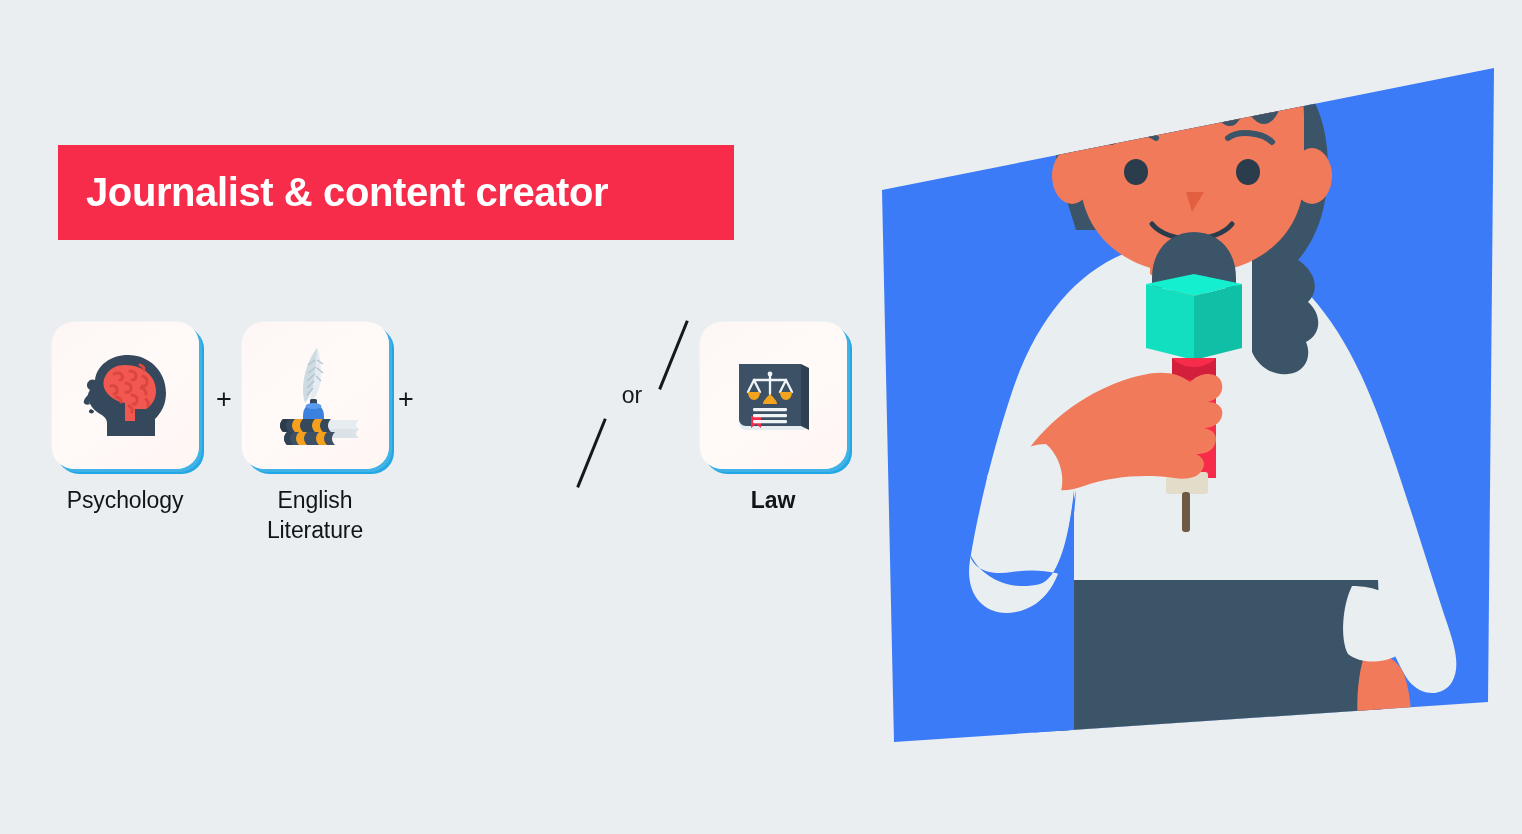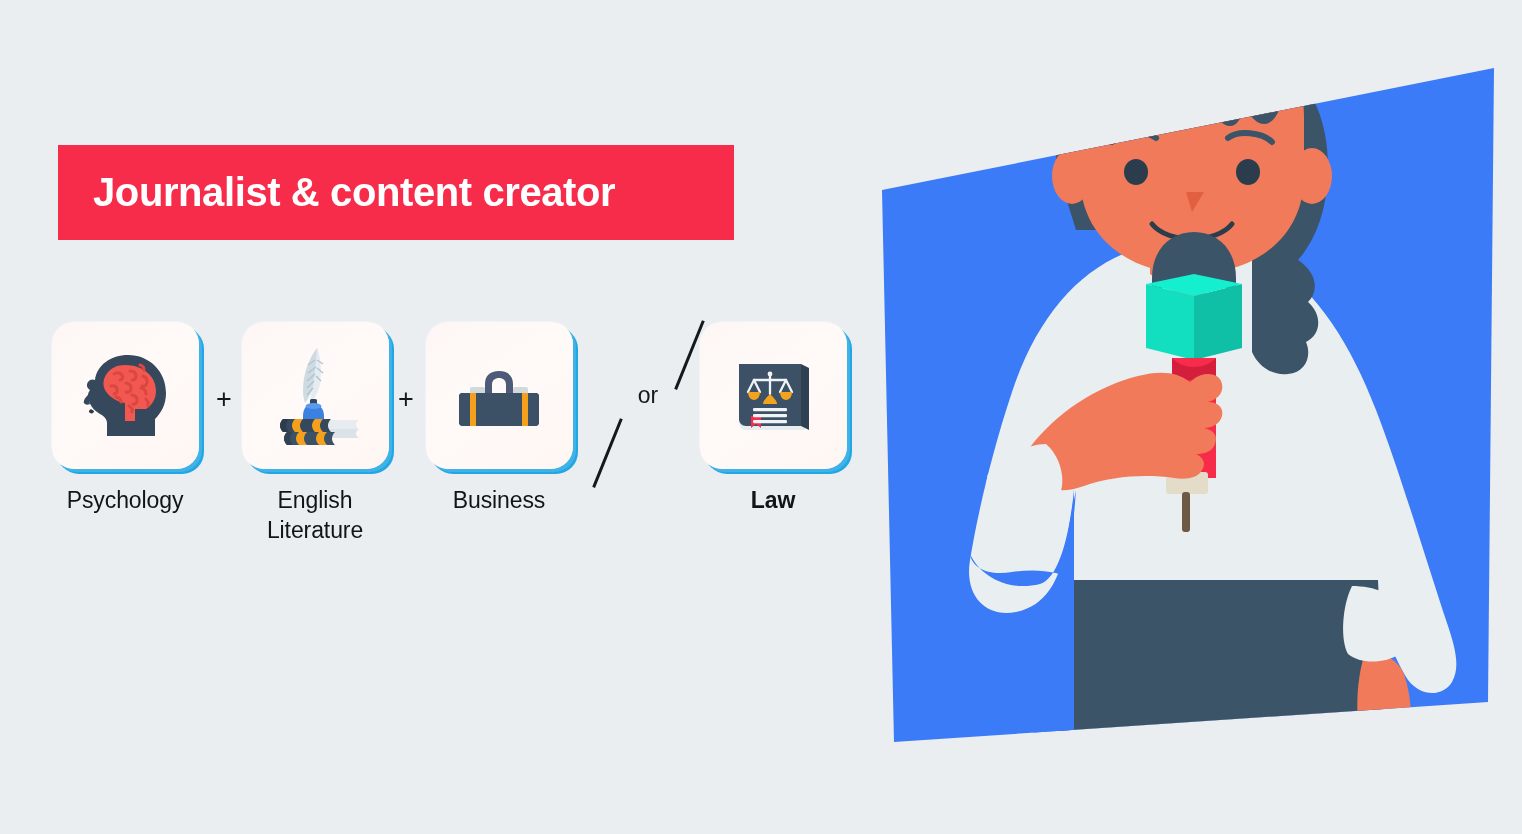--- a/index.html
+++ b/index.html
@@ -19,21 +19,21 @@
     width:676px; height:95px;
     background:#f72c4b;
     display:flex;
     align-items:center;
   }
   .title-banner .title-text{
     color:#ffffff;
     font-size:40px;
     font-weight:bold;
     letter-spacing:-0.4px;
-    padding-left:35px;
+    padding-left:28px;
     white-space:nowrap;
   }
 
   
   .subject-row{
     position:absolute;
     left:0; top:322px;
     width:880px;
     height:215px;
   }
@@ -202,44 +202,22 @@
         <path d="M60 92 L68 92 C64 96 64 101 68 105 L60 105 C56 101 56 96 60 92 Z" fill="#f4a01c"></path>
       </svg>
       </span>
     </div>
     <div class="subject-label"><span style="white-space:pre-line;">English
 Literature</span></div>
   </div>
 
   <span class="plus" style="left:398px;">+</span>
 
-  <div class="subject-item" style="left:424px;">
-    <div class="card">
-      <span>
-      <svg width="108" height="108" viewBox="0 0 108 108">
-
-        <path d="M40 42 C40 34 45 29 54 29 C63 29 68 34 68 42 L68 52 L61 52 L61 43
-                 C61 38 58 36 54 36 C50 36 47 38 47 43 L47 52 L40 52 Z" fill="#4e5b78"></path>
-
-        <rect x="25" y="45" width="15" height="9" rx="2" fill="#d2d9dd"></rect>
-        <rect x="68" y="45" width="15" height="9" rx="2" fill="#d2d9dd"></rect>
-
-        <rect x="14" y="51" width="80" height="33" rx="4" fill="#3c5166"></rect>
-        <rect x="14" y="51" width="80" height="10" rx="4" fill="#3c5166"></rect>
-        <rect x="14" y="51" width="80" height="33" rx="4" fill="#3c5166"></rect>
-
-        <rect x="25" y="51" width="6" height="33" fill="#f4a01c"></rect>
-        <rect x="77" y="51" width="6" height="33" fill="#f4a01c"></rect>
-      </svg>
-      </span>
-    </div>
-    <div class="subject-label">Business</div>
-  </div>
-
-  <div class="or-sep" style="left:600px;">
+
+  <div class="or-sep" style="left:584px;">
     <span class="slash top"></span>
     <span class="or-text">or</span>
     <span class="slash bottom"></span>
   </div>
 
   <div class="subject-item" style="left:698px;font-weight:bold;">
     <div class="card">
       <span>
       <svg width="100" height="100" viewBox="0 0 100 100">
 

